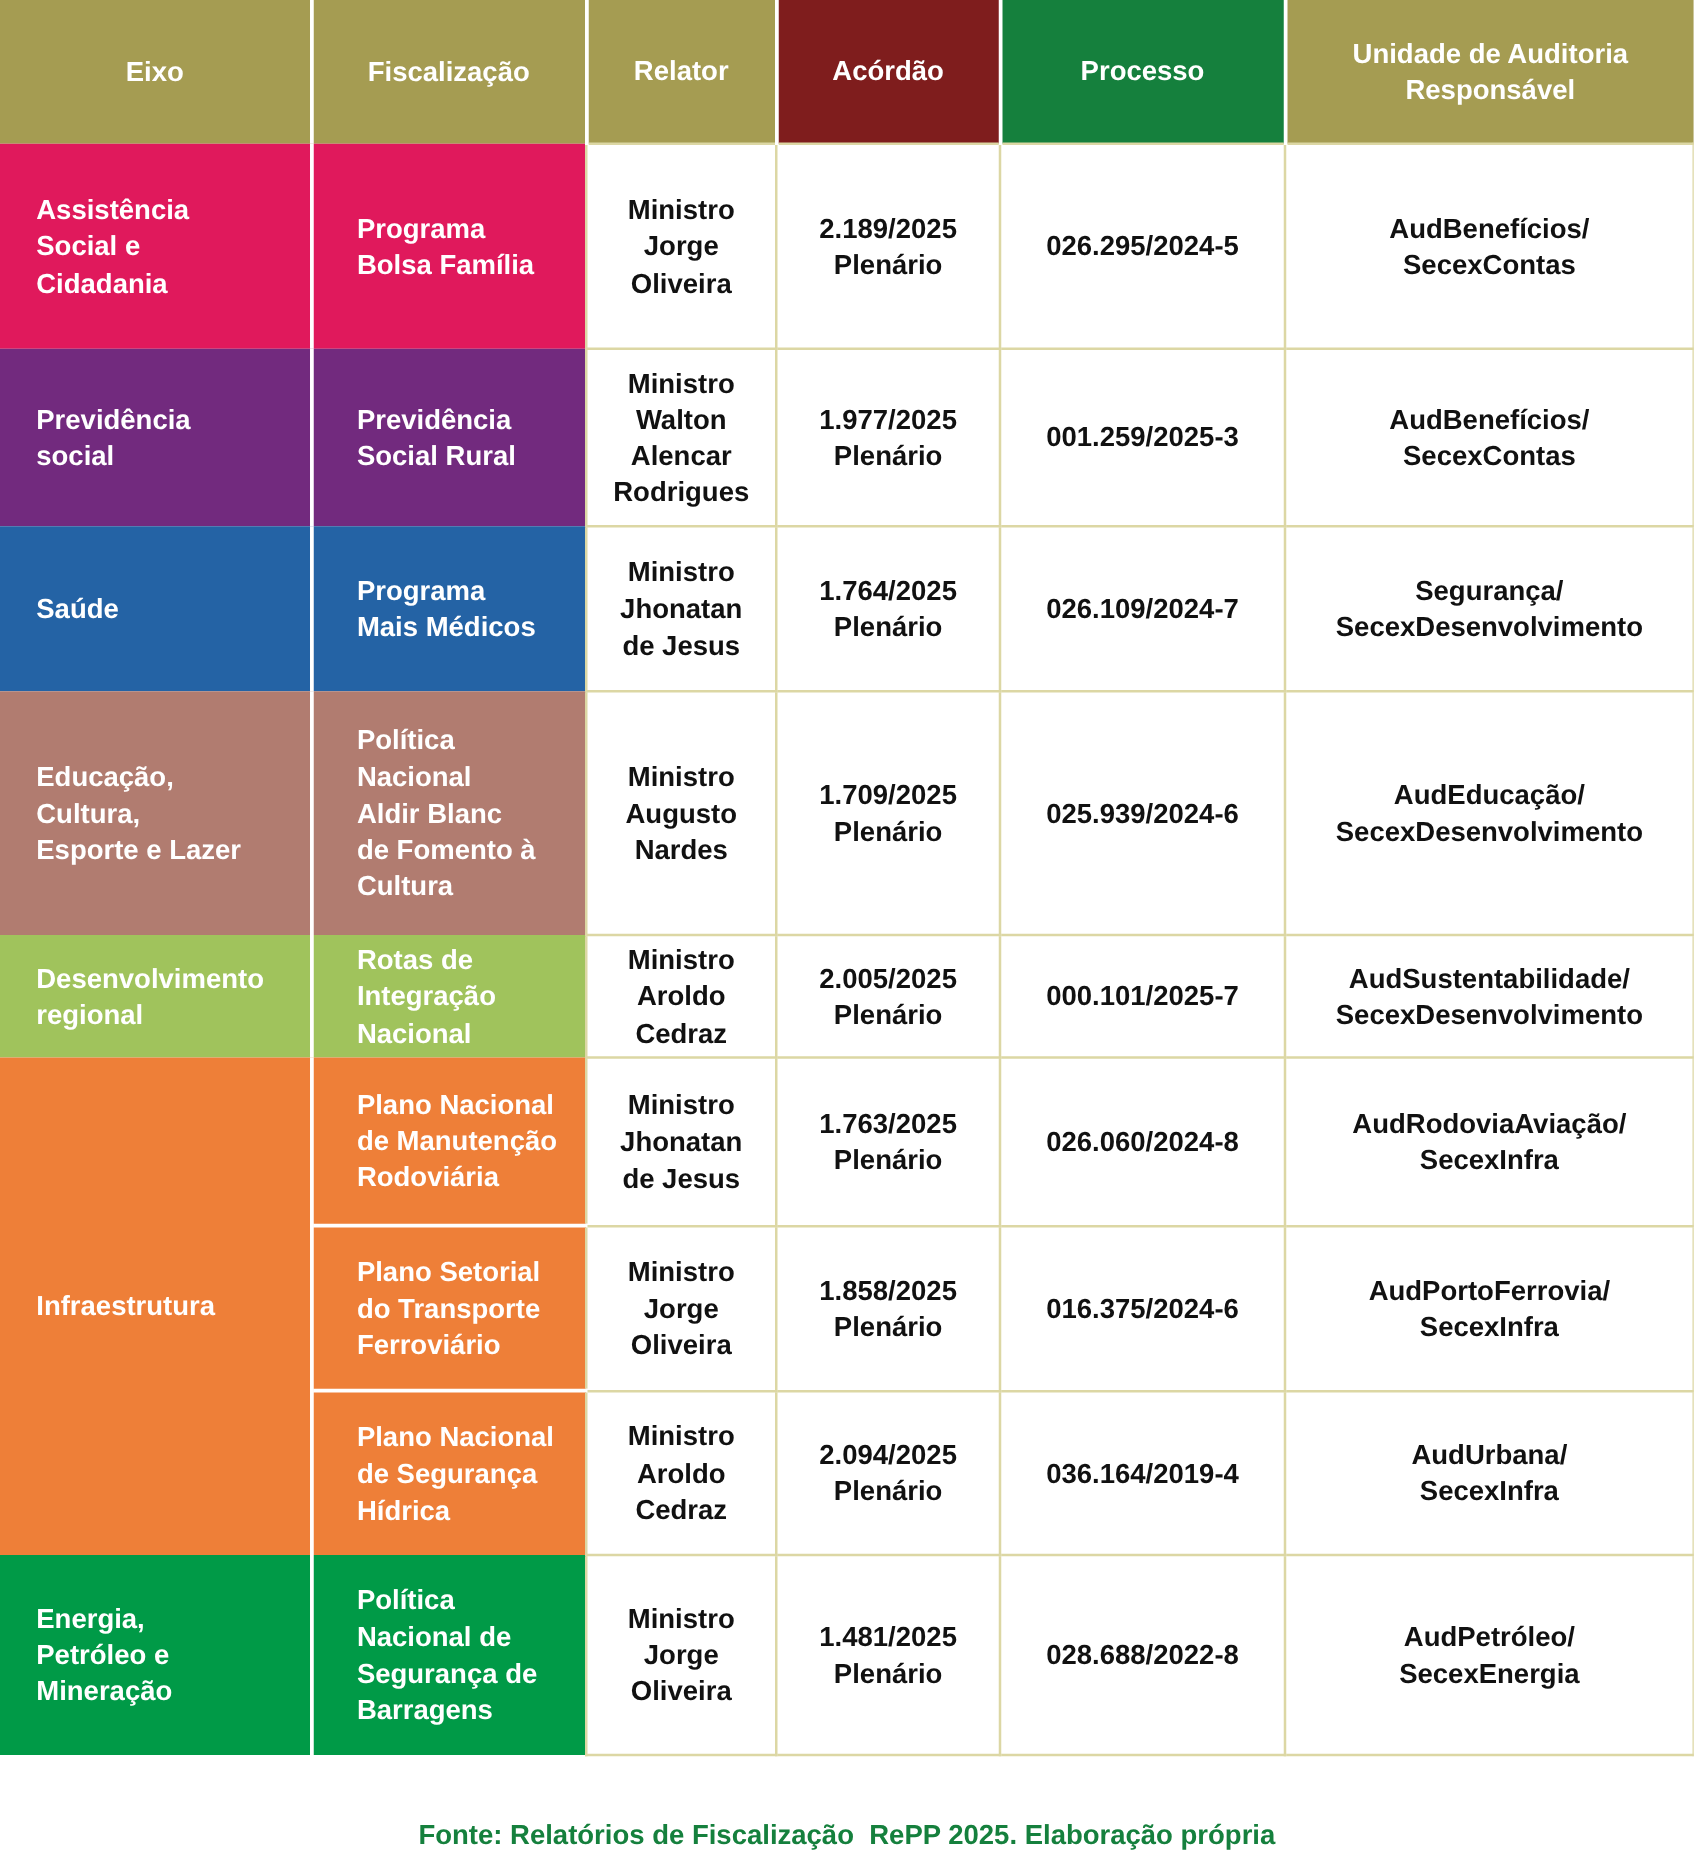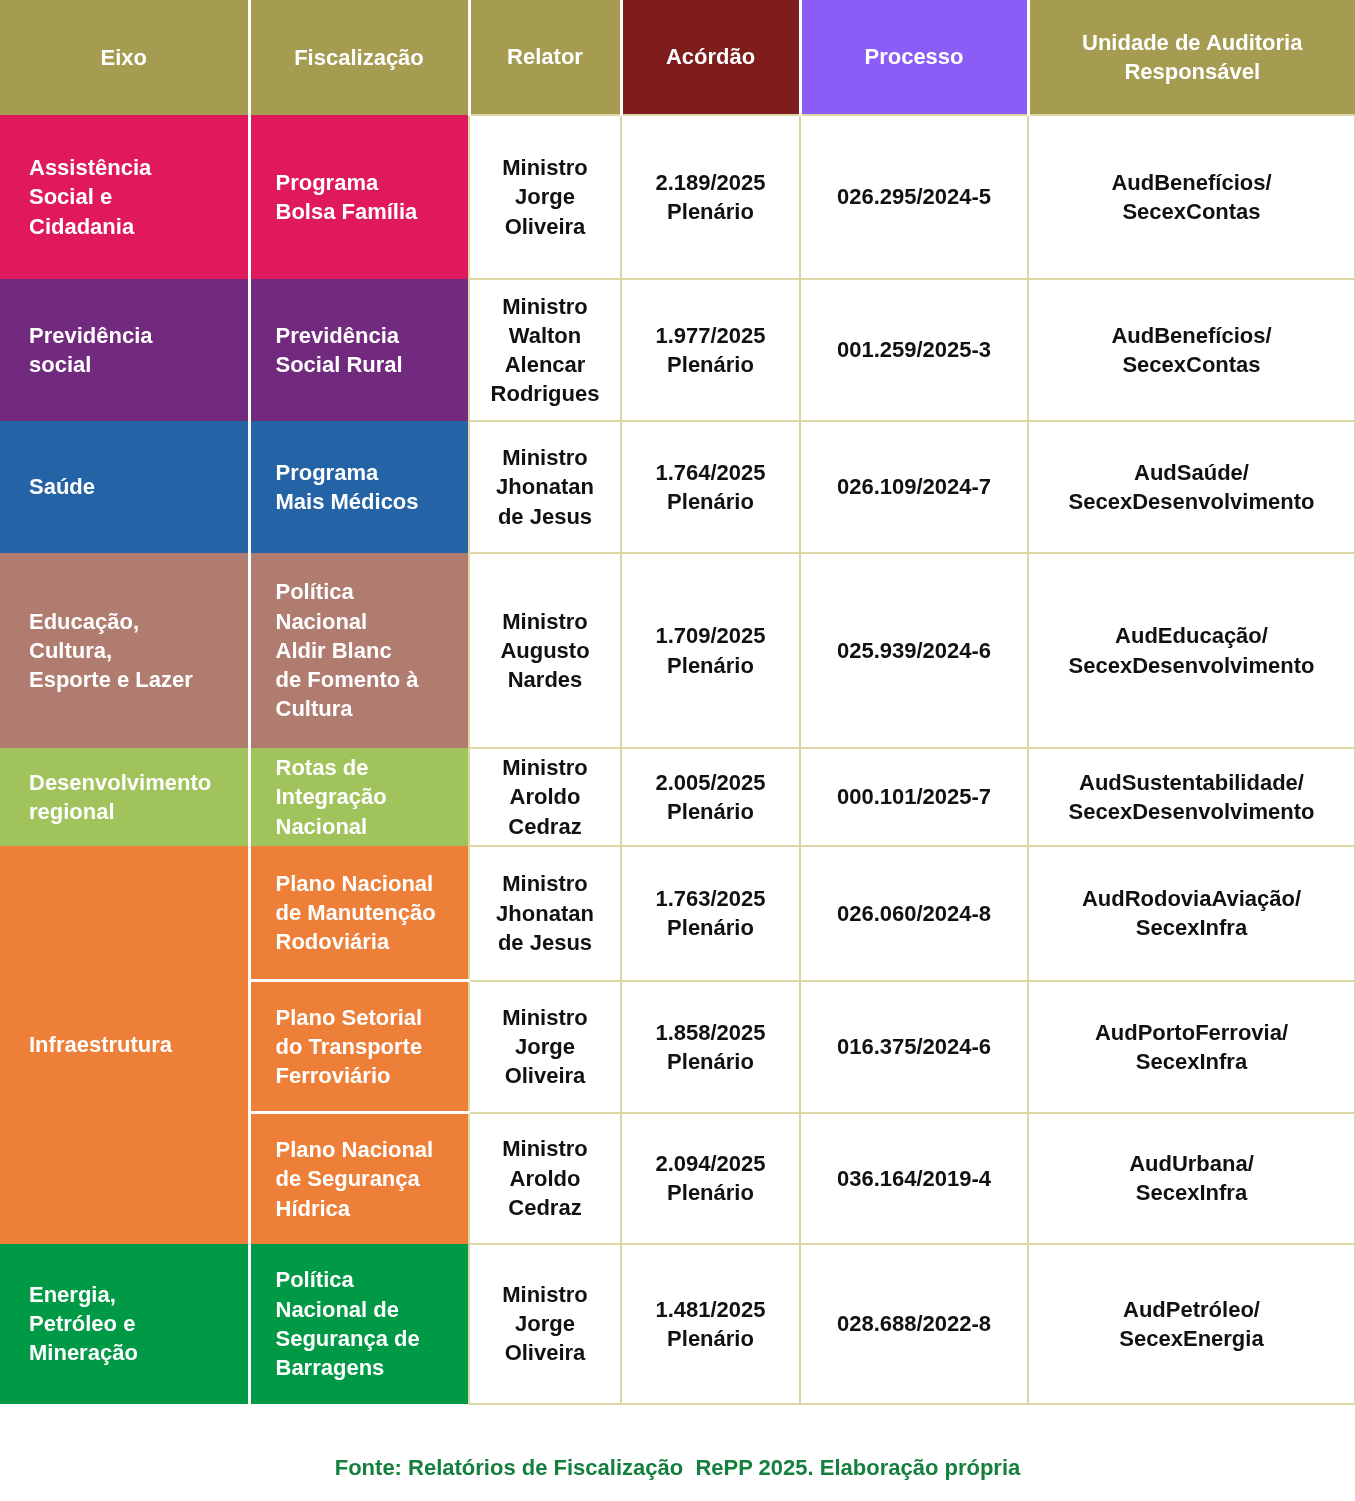--- a/index.html
+++ b/index.html
@@ -54,21 +54,21 @@
     font-weight: 700;
   }
   th.hcell:last-child { border-right: none; }
 
   
   td.colored {
     color: #ffffff;
     text-align: left;
   }
   td.eixo   { padding-left: 29px; padding-right: 12px; border-right: 3px solid #ffffff; }
-  td.fisc   { padding-left: 25px; padding-right: 10px; }
+  td.fisc   { padding-left: 35px; padding-right: 10px; }
   td.fisc.sep { border-top: 3px solid #ffffff; }
 
   
   td.plain {
     background: #ffffff;
     color: #111111;
     text-align: center;
     border: 2px solid #dcd7a4;
     padding: 4px 8px;
   }
@@ -95,21 +95,21 @@
         <col class="c5">
         <col class="c6">
     </colgroup>
 
     <tbody>
         <tr class="trh">
       <th class="hcell" style="background-color: rgb(165, 156, 82);">Eixo</th>
       <th class="hcell" style="background-color: rgb(165, 156, 82);">Fiscalização</th>
       <th class="hcell" style="background-color: rgb(165, 156, 82);">Relator</th>
       <th class="hcell" style="background-color: #7f1d1d; text-align: center;">Acórdão</th>
-      <th class="hcell" style="background-color: #8b5cf6;">Processo</th>
+      <th class="hcell" style="background-color: #15803d;">Processo</th>
       <th class="hcell" style="background-color: rgb(165, 156, 82);">Unidade de Auditoria
 Responsável</th>
     </tr>
 
     <tr class="tr1">
       <td class="colored eixo" style="background-color: rgb(224, 25, 92);">Assistência
 Social e
 Cidadania</td>
       <td class="colored fisc" style="background-color: rgb(224, 25, 92);">Programa
 Bolsa Família</td>
@@ -142,21 +142,21 @@
     <tr class="tr3">
       <td class="colored eixo" style="background-color: rgb(36, 99, 165);">Saúde</td>
       <td class="colored fisc" style="background-color: rgb(36, 99, 165);">Programa
 Mais Médicos</td>
       <td class="plain">Ministro
 Jhonatan
 de Jesus</td>
       <td class="plain">1.764/2025
 Plenário</td>
       <td class="plain">026.109/2024-7</td>
-      <td class="plain">AudSaúde/
+      <td class="plain">Segurança/
 SecexDesenvolvimento</td>
     </tr>
 
     <tr class="tr4">
       <td class="colored eixo" style="background-color: rgb(177, 124, 112);">Educação,
 Cultura,
 Esporte e Lazer</td>
       <td class="colored fisc" style="background-color: rgb(177, 124, 112);">Política
 Nacional
 Aldir Blanc

